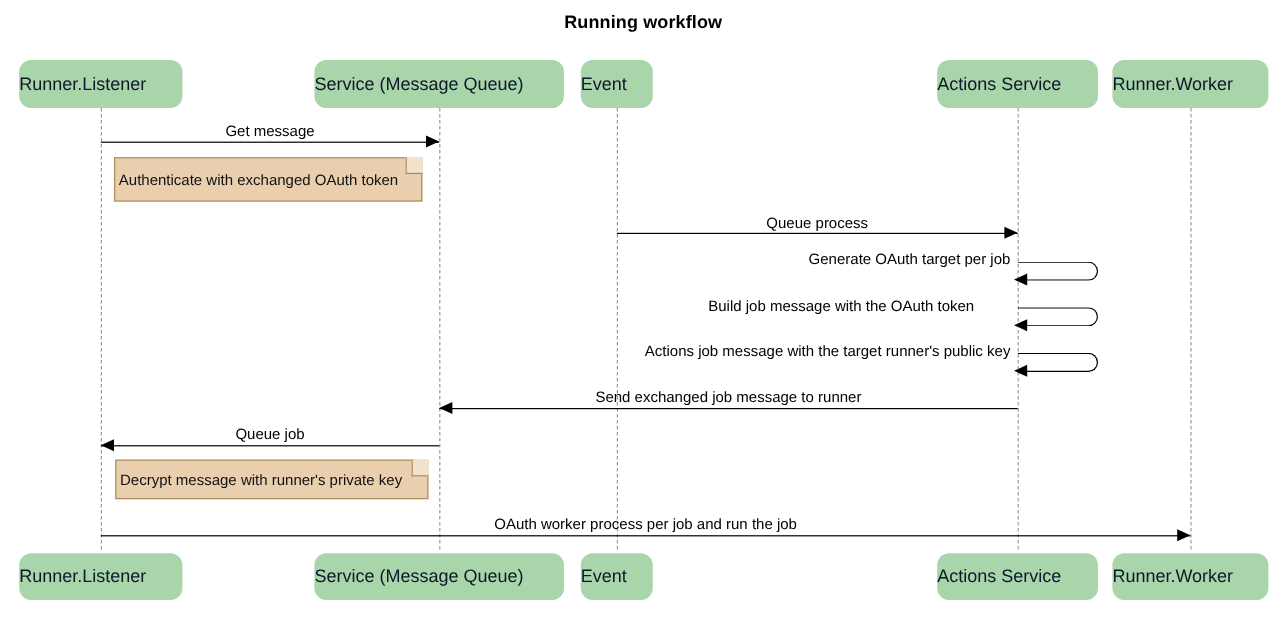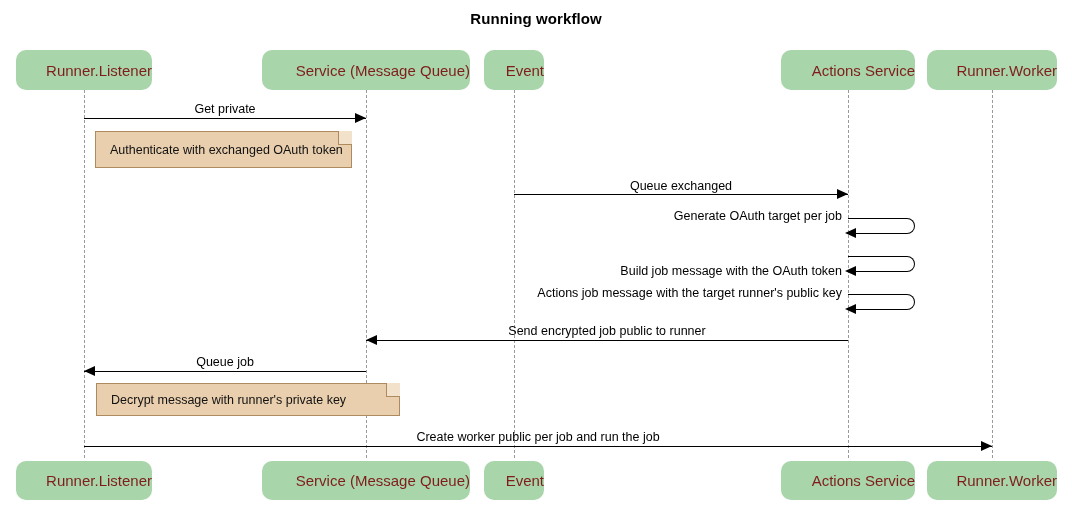--- a/index.html
+++ b/index.html
@@ -29,22 +29,22 @@
     color: #000000;
     letter-spacing: 0.1px;
   }
   .participant-box {
     position: absolute;
     box-sizing: border-box;
     background: #a8d5aa;
     border-radius: 10px;
     display: flex;
     align-items: center;
-    justify-content: flex-end;
-    color: #7f1d1d;
+    justify-content: flex-start;
+    color: #0f172a;
     font-size: 15px;
     line-height: 1;
     white-space: nowrap;
   }
   .lifeline {
     position: absolute;
     width: 0;
     border-left: 1px dashed #9a9a9a;
   }
   .msg-line {
@@ -84,21 +84,21 @@
   }
   .note {
     position: absolute;
     box-sizing: border-box;
     background: #e9cfae;
     border: 1px solid #ad8b5f;
     color: #111111;
     font-size: 12.5px;
     display: flex;
     align-items: center;
-    padding-left: 14px;
+    padding-left: 3px;
     white-space: nowrap;
   }
   .note-fold {
     position: absolute;
     top: -1px;
     right: -1px;
     width: 13px;
     height: 13px;
     background: #f3e2cb;
     border-left: 1px solid #ad8b5f;
@@ -152,57 +152,57 @@
   <div class="participant-box" style="left:484px; top:461px; width:60px; height:39px;">
     <span>Event</span>
   </div>
   <div class="participant-box" style="left:781px; top:461px; width:134px; height:39px;">
     <span>Actions Service</span>
   </div>
   <div class="participant-box" style="left:927px; top:461px; width:130px; height:39px;">
     <span>Runner.Worker</span>
   </div>
 
-  <div class="msg-label" style="left:84px; top:103px; width:282px;">Get private</div>
+  <div class="msg-label" style="left:84px; top:103px; width:282px;">Get message</div>
   <div class="msg-line" style="left:84px; top:118px; width:282px;"></div>
   <div class="arrow-head right" style="left:355px; top:113px;"></div>
 
   <div class="note" style="left:95px; top:131px; width:257px; height:37px;">
     <span>Authenticate with exchanged OAuth token</span>
     <span class="note-fold-cut"></span>
     <span class="note-fold"></span>
   </div>
 
-  <div class="msg-label" style="left:514px; top:180px; width:334px;">Queue exchanged</div>
+  <div class="msg-label" style="left:514px; top:180px; width:334px;">Queue process</div>
   <div class="msg-line" style="left:514px; top:194px; width:334px;"></div>
   <div class="arrow-head right" style="left:837px; top:189px;"></div>
 
   <div class="msg-label" style="left:600px; top:210px; width:242px; text-align:right;">Generate OAuth target per job</div>
   <div class="self-loop" style="left:848px; top:218px; width:67px; height:16px;"></div>
   <div class="arrow-head left" style="left:845px; top:228px;"></div>
 
-  <div class="msg-label" style="left:560px; top:249px; width:282px; text-align:right;margin-top:16px;">Build job message with the OAuth token</div>
+  <div class="msg-label" style="left:560px; top:249px; width:282px; ">Build job message with the OAuth token</div>
   <div class="self-loop" style="left:848px; top:256px; width:67px; height:16px;"></div>
   <div class="arrow-head left" style="left:845px; top:266px;"></div>
 
   <div class="msg-label" style="left:460px; top:287px; width:382px; text-align:right;">Actions job message with the target runner's public key</div>
   <div class="self-loop" style="left:848px; top:294px; width:67px; height:16px;"></div>
   <div class="arrow-head left" style="left:845px; top:304px;"></div>
 
-  <div class="msg-label" style="left:366px; top:325px; width:482px;">Send encrypted job public to runner</div>
+  <div class="msg-label" style="left:366px; top:325px; width:482px;">Send exchanged job message to runner</div>
   <div class="msg-line" style="left:366px; top:340px; width:482px;"></div>
   <div class="arrow-head left" style="left:366px; top:335px;"></div>
 
   <div class="msg-label" style="left:84px; top:356px; width:282px;">Queue job</div>
   <div class="msg-line" style="left:84px; top:371px; width:282px;"></div>
   <div class="arrow-head left" style="left:84px; top:366px;"></div>
 
-  <div class="note" style="left:96px; top:383px; width:304px; height:33px;">
+  <div class="note" style="left:96px; top:383px; width:261px; height:33px;">
     <span>Decrypt message with runner's private key</span>
     <span class="note-fold-cut"></span>
     <span class="note-fold"></span>
   </div>
 
-  <div class="msg-label" style="left:84px; top:431px; width:908px;">Create worker public per job and run the job</div>
+  <div class="msg-label" style="left:84px; top:431px; width:908px;">OAuth worker process per job and run the job</div>
   <div class="msg-line" style="left:84px; top:446px; width:908px;"></div>
   <div class="arrow-head right" style="left:981px; top:441px;"></div>
 
 </div>
 
 </body></html>

